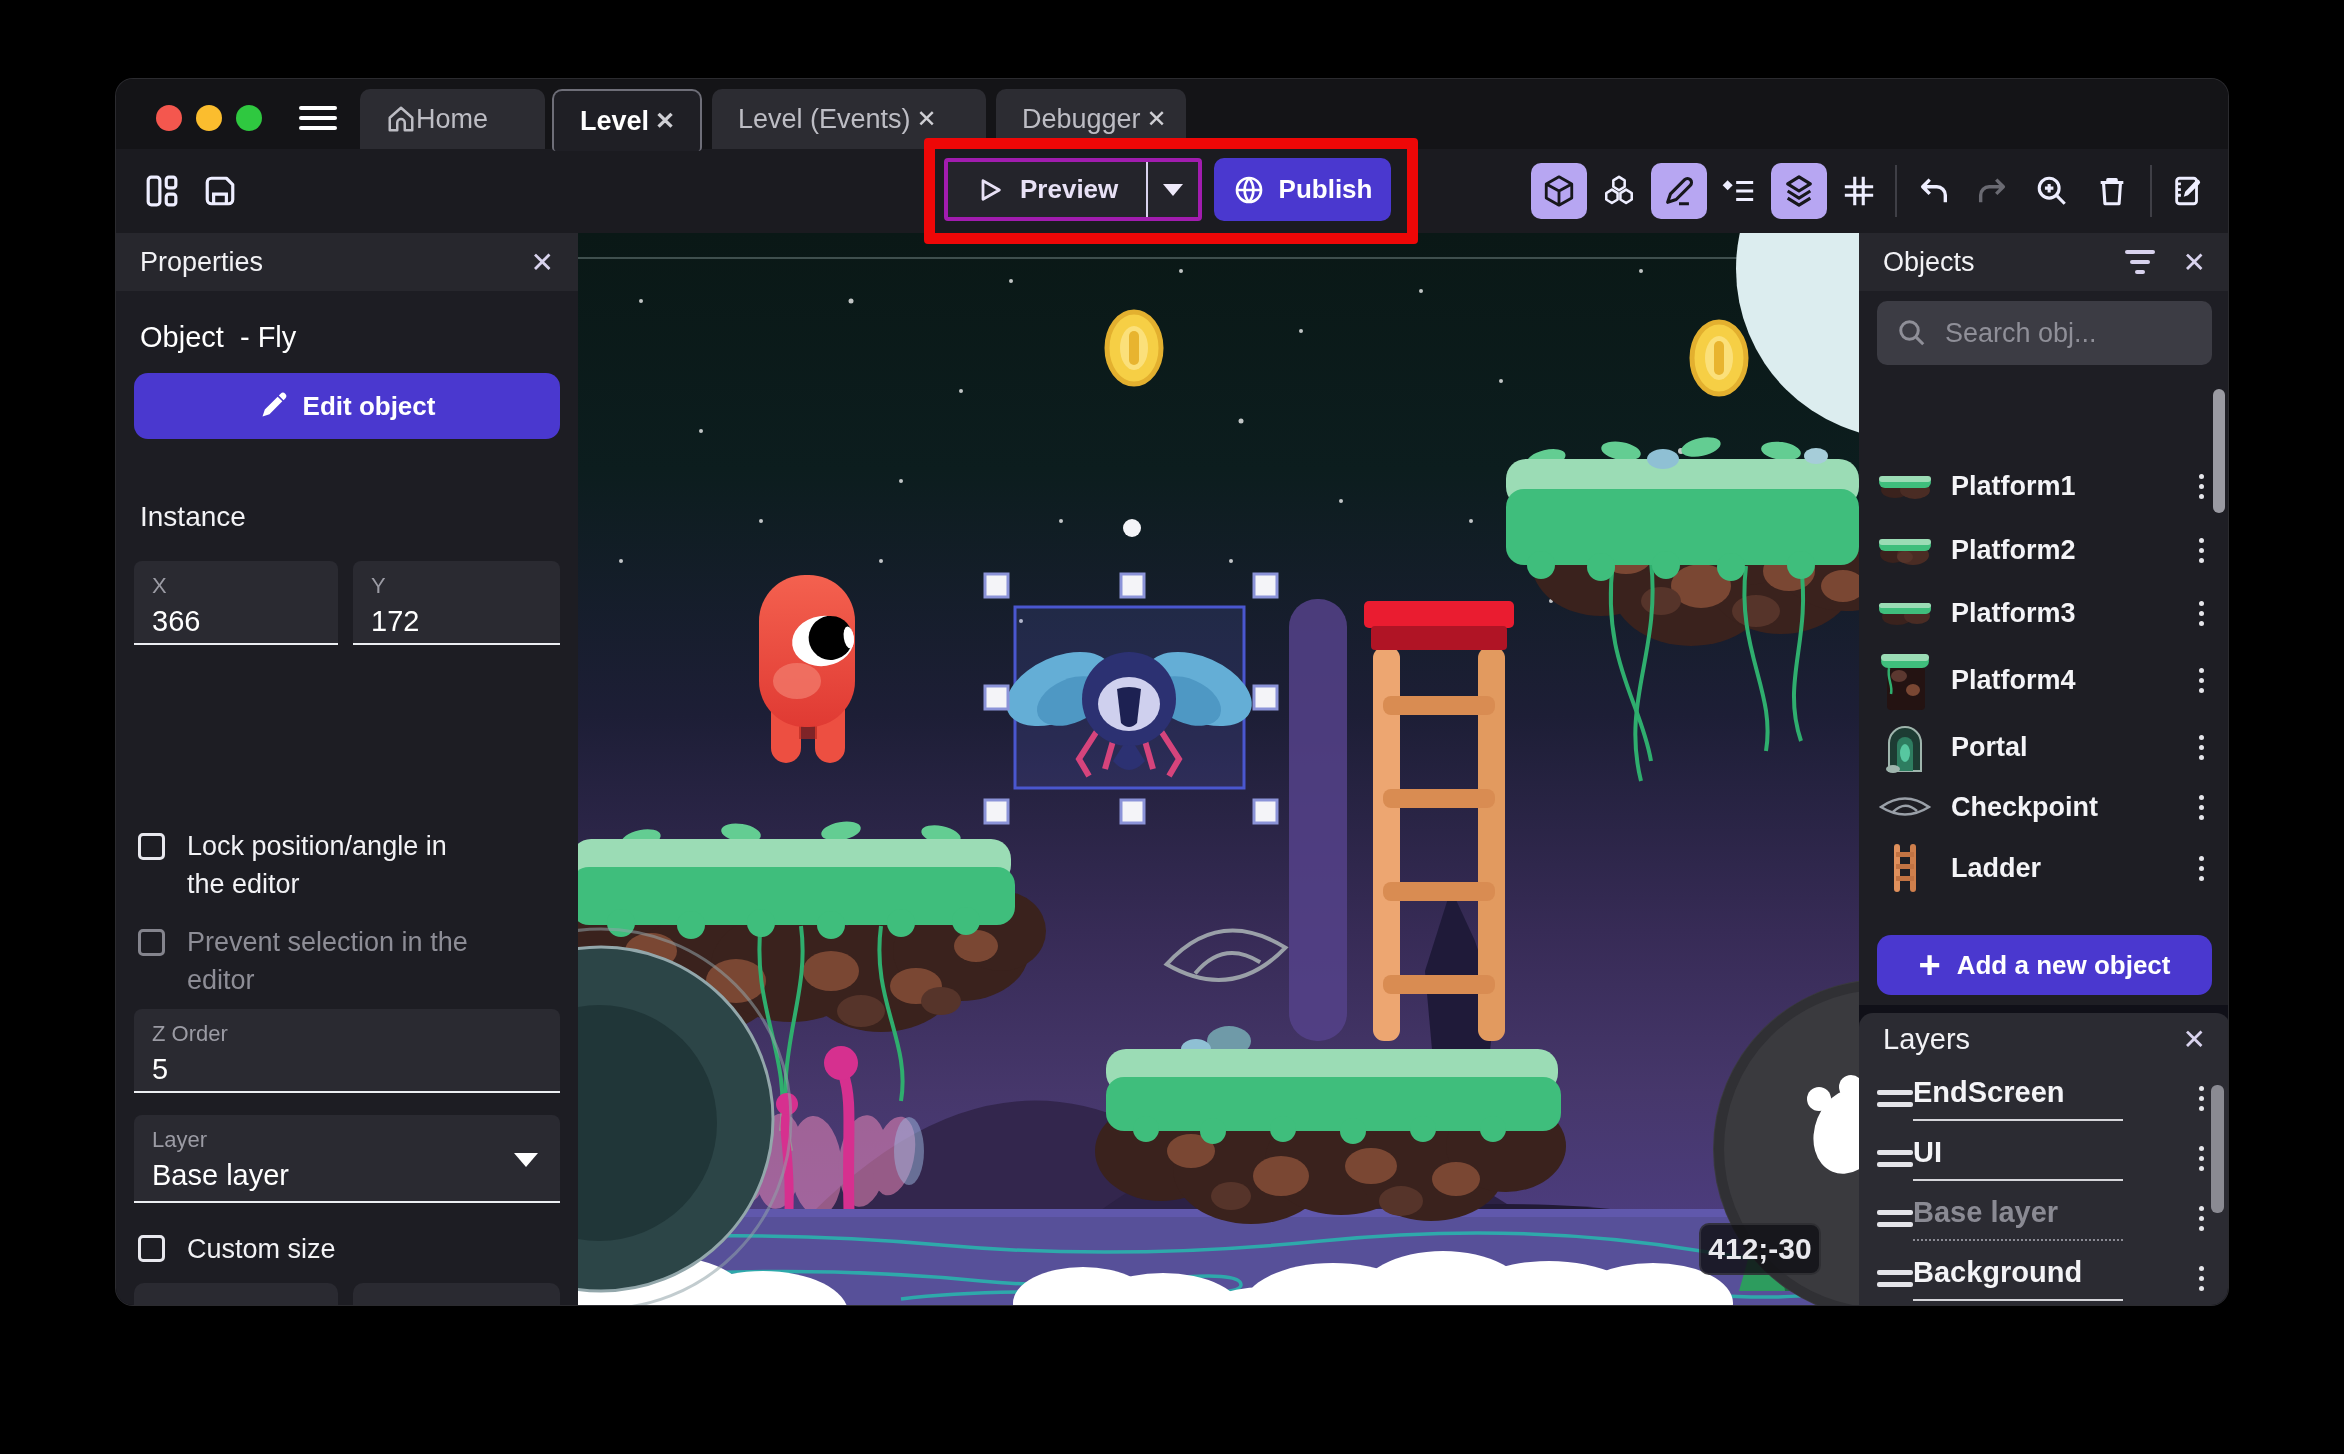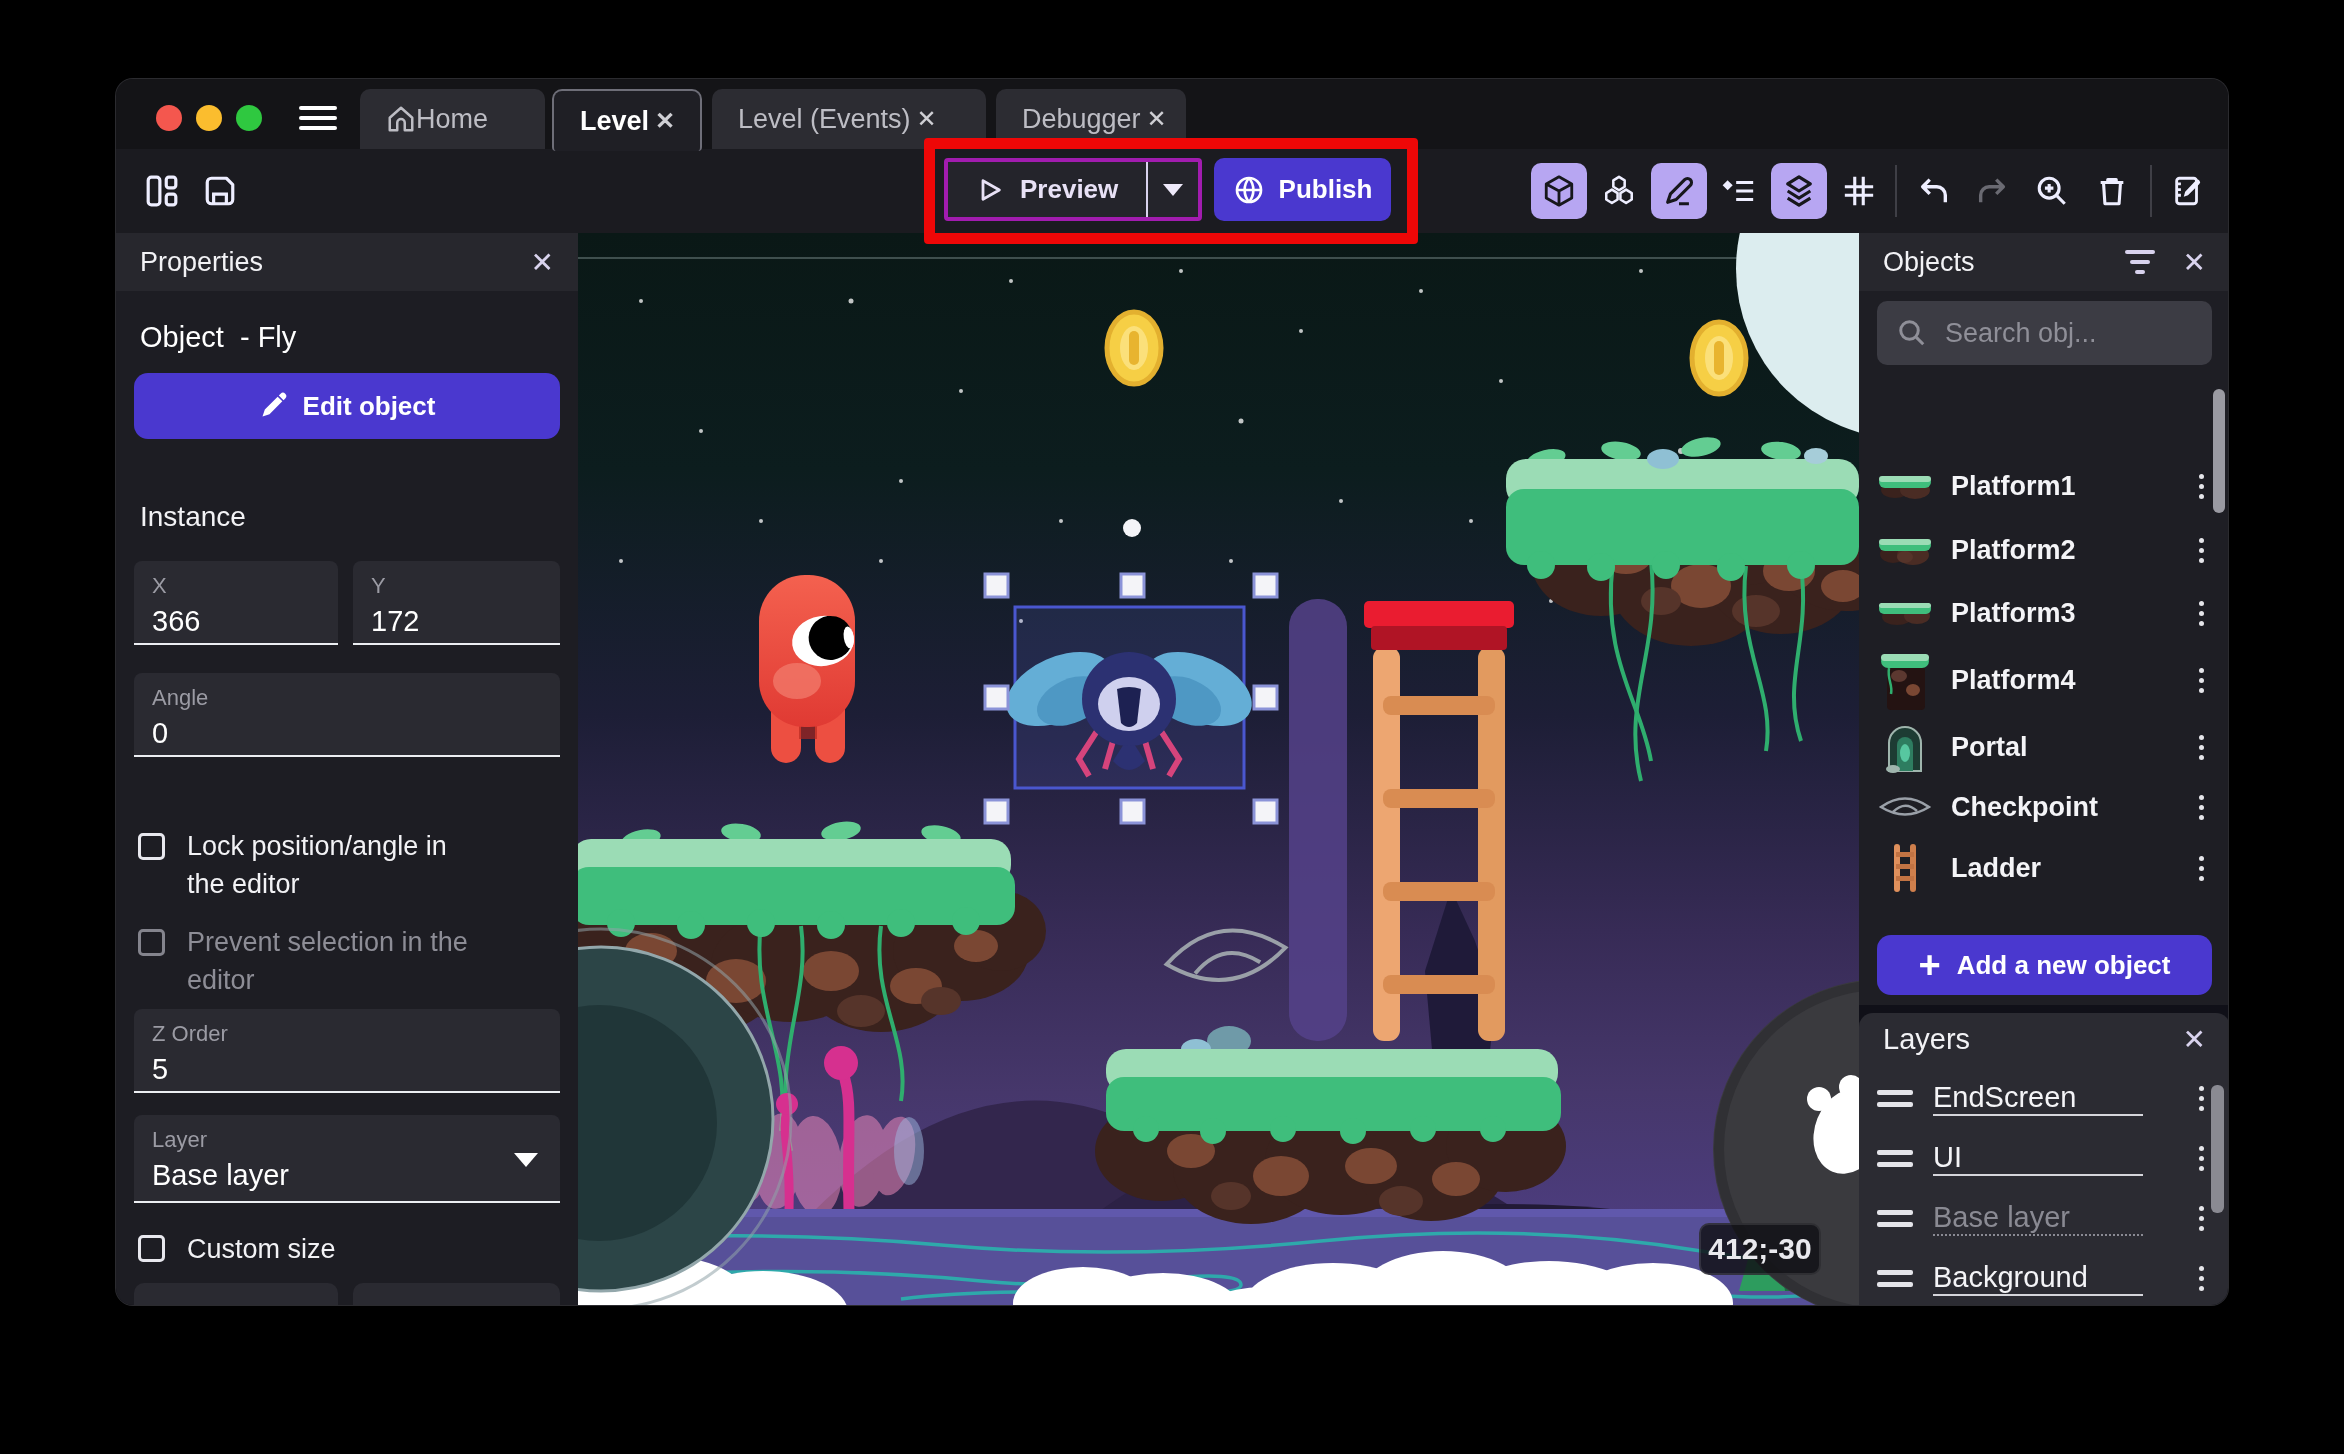--- a/index.html
+++ b/index.html
@@ -99,21 +99,21 @@
   .v-scroll { position:absolute; border-radius:6px; background:#9a9aa2; }
   .add-btn { position:absolute; left:18px; top:702px; width:335px; height:60px; background:#4a38cf; border-radius:14px;
         display:flex; align-items:center; justify-content:center; gap:16px; cursor:pointer; }
   .add-btn span.txt { color:#fff; font-size:26px; font-weight:bold; }
   .plus { color:#fff; font-size:38px; font-weight:bold; line-height:30px; }
 
   .layers { position:absolute; left:1743px; top:780px; width:371px; height:294px; background:#2b2b32; border-radius:14px 14px 0 0; overflow:hidden;}
   .layer-row { position:absolute; left:0; width:100%; height:58px; display:flex; align-items:center; }
   .drag-handle { width:36px; margin-left:18px; display:flex; flex-direction:column; gap:7px; cursor:grab; }
   .drag-handle span { height:5px; background:#e4e4e9; border-radius:2px; }
-  .layer-name { color:#f4f4f7; font-size:29px; margin-left:20px; width:210px; border-bottom:2px solid #d5d5da; }
+  .layer-name { color:#f4f4f7; font-size:29px; margin-left:0; width:210px; border-bottom:2px solid #d5d5da; padding-bottom:10px;font-weight:bold;}
   .layer-name.dim { color:#8a8a93; border-bottom:2px dotted #8a8a93; }
 </style>
 </head>
 <body>
 
 <div class="stage">
   <div class="window">
 
     <div class="titlebar">
       <div class="traffic t-red"></div>
@@ -573,24 +573,20 @@
 
         <div class="field" style="left:18px; top:328px; width:204px; height:84px;">
           <div class="lbl">X</div>
           <div class="val">366</div>
         </div>
         <div class="field" style="left:237px; top:328px; width:207px; height:84px;">
           <div class="lbl">Y</div>
           <div class="val">172</div>
         </div>
 
-        <div class="field" style="left:18px; top:440px; width:426px; height:84px;">
-          <div class="lbl">Angle</div>
-          <div class="val">0</div>
-        </div>
 
         <div class="chk-row" style="top:594px; width:418px;">
           <div class="chk-box"></div>
           <div class="chk-lbl">
             <div>Lock position/angle in</div>
             <div>the editor</div>
           </div>
         </div>
         <div class="chk-row" style="top:690px; width:418px;">
           <div class="chk-box dim"></div>

